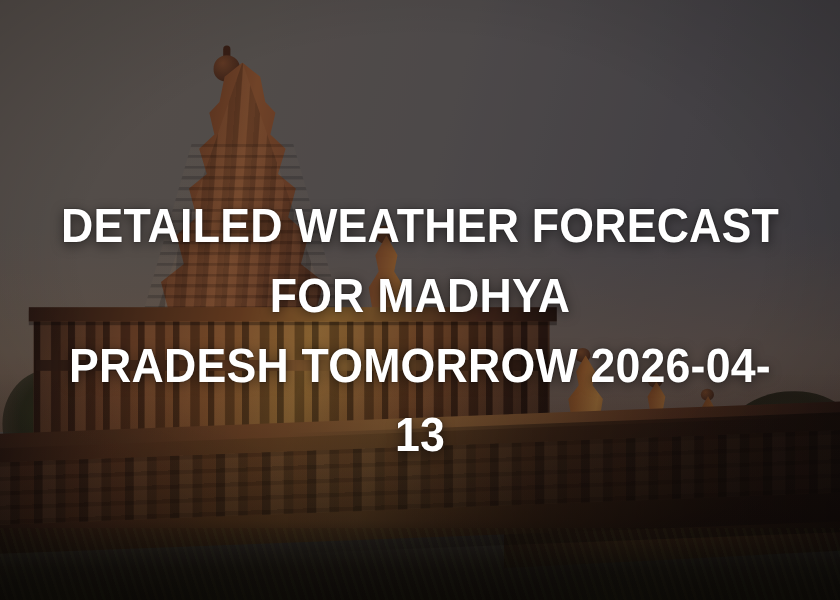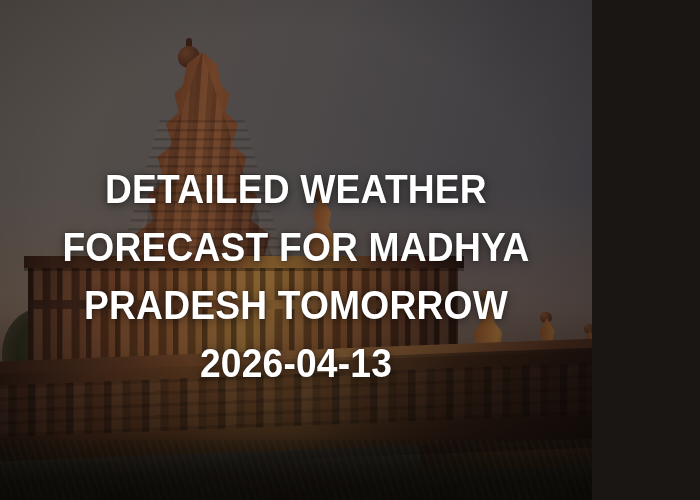--- a/index.html
+++ b/index.html
@@ -2,21 +2,21 @@
 <html><head>
 <meta charset="utf-8">
 <style>
   html, body {
     margin: 0;
     padding: 0;
     background: #1a1614;
   }
   #banner {
     position: relative;
-    width: 592px;
+    width: 700px;
     height: 500px;
     overflow: hidden;
     font-family: "Liberation Sans", sans-serif;
     background: #6b6a6b;
   }
 
   
   .sky {
     position: absolute;
     inset: 0;

